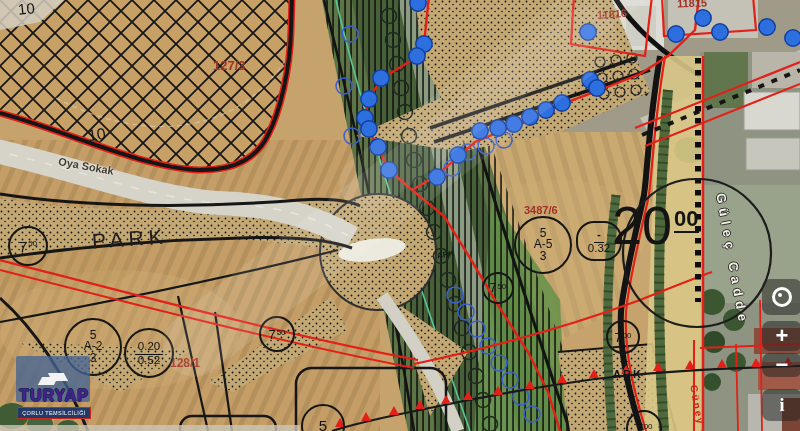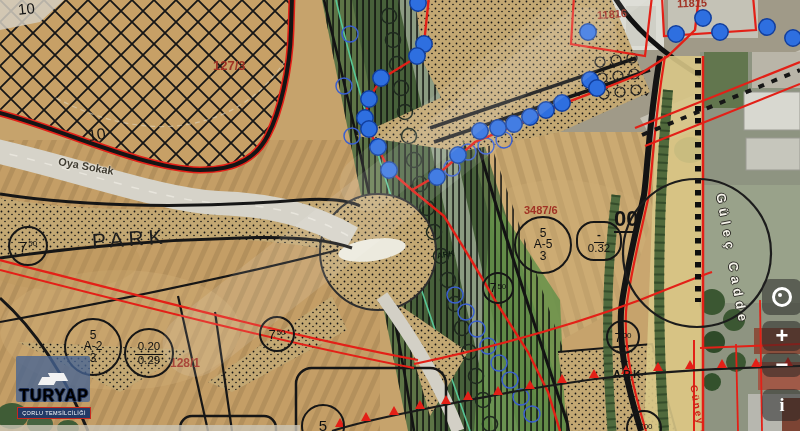--- a/index.html
+++ b/index.html
@@ -21,21 +21,21 @@
   .wm{position:absolute;left:0;top:0;width:800px;height:431px;z-index:3;pointer-events:none;}
   .wm .bar{position:absolute;background:rgba(255,255,255,.10);border-radius:40px;}
   .logo{position:absolute;z-index:4;}
   .logo-box{position:absolute;left:16px;top:356px;width:74px;height:46px;background:rgba(70,100,148,.78);
             border-radius:2px;display:flex;align-items:center;justify-content:center;}
   .hand{width:26px;height:16px;position:relative;}
   .hand i{position:absolute;background:#f2f2f2;display:block;}
   .hand i.a{left:0;top:6px;width:16px;height:8px;transform:skewX(-28deg);}
   .hand i.b{left:10px;top:2px;width:16px;height:8px;transform:skewX(28deg);}
   .logo-title{position:absolute;left:6px;top:387px;width:96px;text-align:center;font-size:16px;font-weight:bold;
-              letter-spacing:1px;color:#000000;text-shadow:-1px 0 #1d2e55,1px 0 #1d2e55,0 -1px #1d2e55,0 1px #1d2e55;}
+              letter-spacing:1px;color:#4c1d95;text-shadow:-1px 0 #1d2e55,1px 0 #1d2e55,0 -1px #1d2e55,0 1px #1d2e55;}
   .logo-sub{position:absolute;left:17px;top:407px;width:72px;height:10px;background:#233a66;border:1px solid #c8281e;
             color:#fff;font-size:5.5px;display:flex;align-items:center;justify-content:center;letter-spacing:.4px;}
   .mapbtn{position:absolute;left:762px;width:40px;background:rgba(35,35,35,.52);border-radius:8px;color:#fff;
           display:flex;align-items:center;justify-content:center;z-index:5;}
   .mapbtn.locate{top:279px;height:36px;}
   .mapbtn.zin{top:321px;height:30px;font-size:22px;font-weight:bold;}
   .mapbtn.zout{top:353px;height:24px;font-size:22px;font-weight:bold;}
   .mapbtn.info{top:389px;height:32px;font-size:18px;font-weight:bold;font-family:"Liberation Serif",serif;}
   .locring{width:14px;height:14px;border:3px solid #fff;border-radius:50%;position:relative;}
   .locring::after{content:"";position:absolute;left:3px;top:3px;width:4px;height:4px;border-radius:50%;background:#fff;}
@@ -333,21 +333,21 @@
           <sup>50</sup>
         </span>
   </div>
   <div class="pc" style="left:64px;top:318px;width:54px;height:54px;font-size:12px;">
     <span>5</span>
     <span>A-2</span>
     <span>3</span>
   </div>
   <div class="pc" style="left:124px;top:328px;width:46px;height:46px;font-size:11.5px;text-align:right;">
     <span class="frac-top">0.20</span>
-    <span>0.29</span>
+    <span>0.52</span>
   </div>
   <div class="pc" style="left:259px;top:316px;width:32px;height:32px;font-size:13px;">
     <span class="row">
           <span>7</span>
           <sup>50</sup>
         </span>
   </div>
   <div class="pc" style="left:301px;top:404px;width:40px;height:40px;font-size:15px;">
     <span>5</span>
   </div>
@@ -372,20 +372,21 @@
           <sup>00</sup>
         </span>
   </div>
   <div class="pc" style="left:626px;top:410px;width:32px;height:32px;font-size:13px;">
     <span class="row">
           <span>7</span>
           <sup>00</sup>
         </span>
   </div>
   <div class="big20">
+    <span class="v">20</span>
     <span class="s">00</span>
   </div>
 </div>
 
 <div class="wm">
   <div class="bar" style="left:110px;top:160px;width:560px;height:64px;transform:rotate(-38deg);"></div>
   <div class="bar" style="left:300px;top:40px;width:430px;height:56px;transform:rotate(-38deg);opacity:.8;"></div>
 </div>
 
 <div class="logo">

